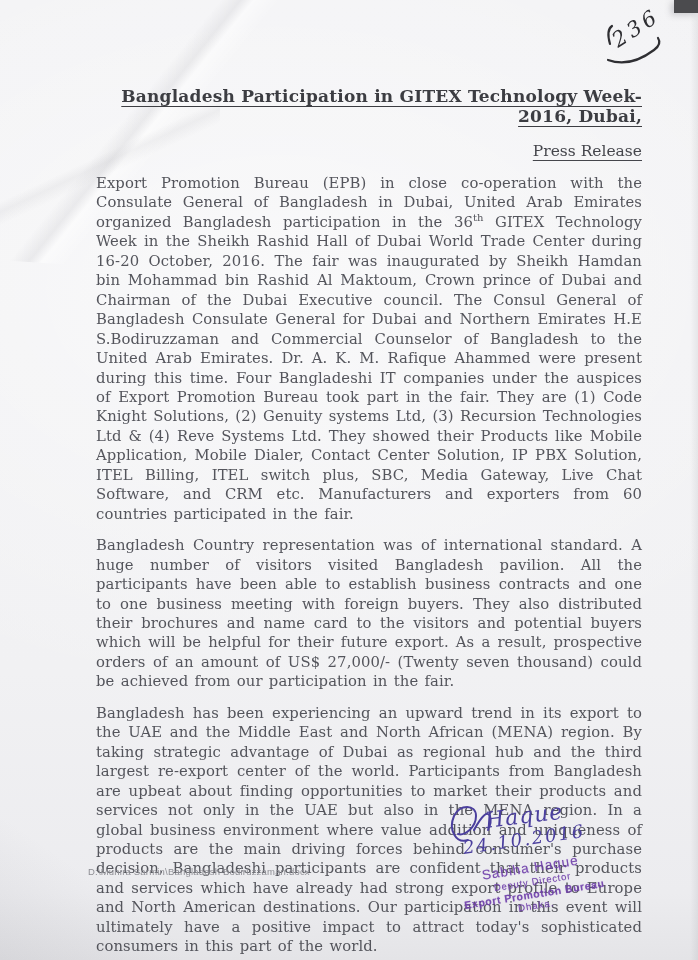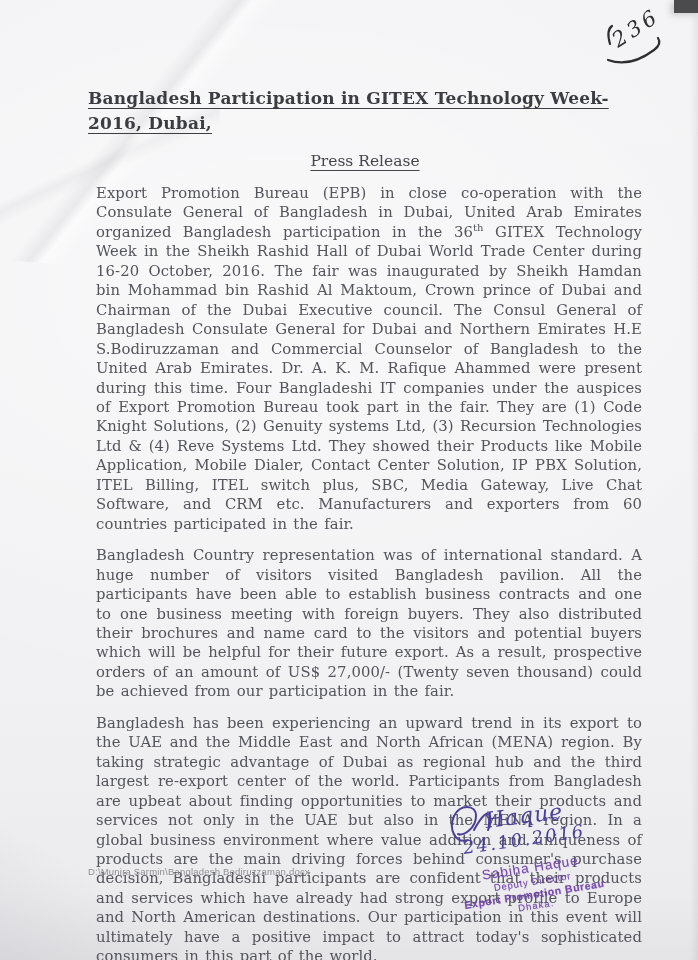--- a/index.html
+++ b/index.html
@@ -42,26 +42,26 @@
     background: #4b4b4e;
     box-shadow: -3px 2px 6px rgba(80,80,90,0.25);
   }
   
   .hand-mark { position: absolute; left: 596px; top: 2px; width: 100px; height: 72px; }
   
   .content {
     position: absolute; left: 88px; top: 86px; width: 554px;
   }
   .doc-title {
-    font-size: 17px; font-weight: bold; text-align: left;
-    color: #3c3d42; line-height: 25px; letter-spacing: 0.2px;
+    font-size: 17px; font-weight: bold; text-align: right;
+    color: #3c3d42; line-height: 20px; letter-spacing: 0.2px;
   }
   .doc-title .tline { text-decoration: underline; text-underline-offset: 4px; text-decoration-thickness: 1px; display: block; }
   .press-release {
-    margin-top: 15px; text-align: center; font-size: 15.5px; color: #45464c;
+    margin-top: 15px; text-align: right; font-size: 15.5px; color: #45464c;
     line-height: 20px;
   }
   .press-release span { text-decoration: underline; text-underline-offset: 4px; }
   .body-text { margin-top: 10px; }
   .body-text p {
     font-size: 14.8px; line-height: 19.45px; text-align: justify;
     margin-top: 12px; letter-spacing: 0.1px; word-spacing: 1.5px;
     color: #54555c;
     margin-left: 8px;
   }

